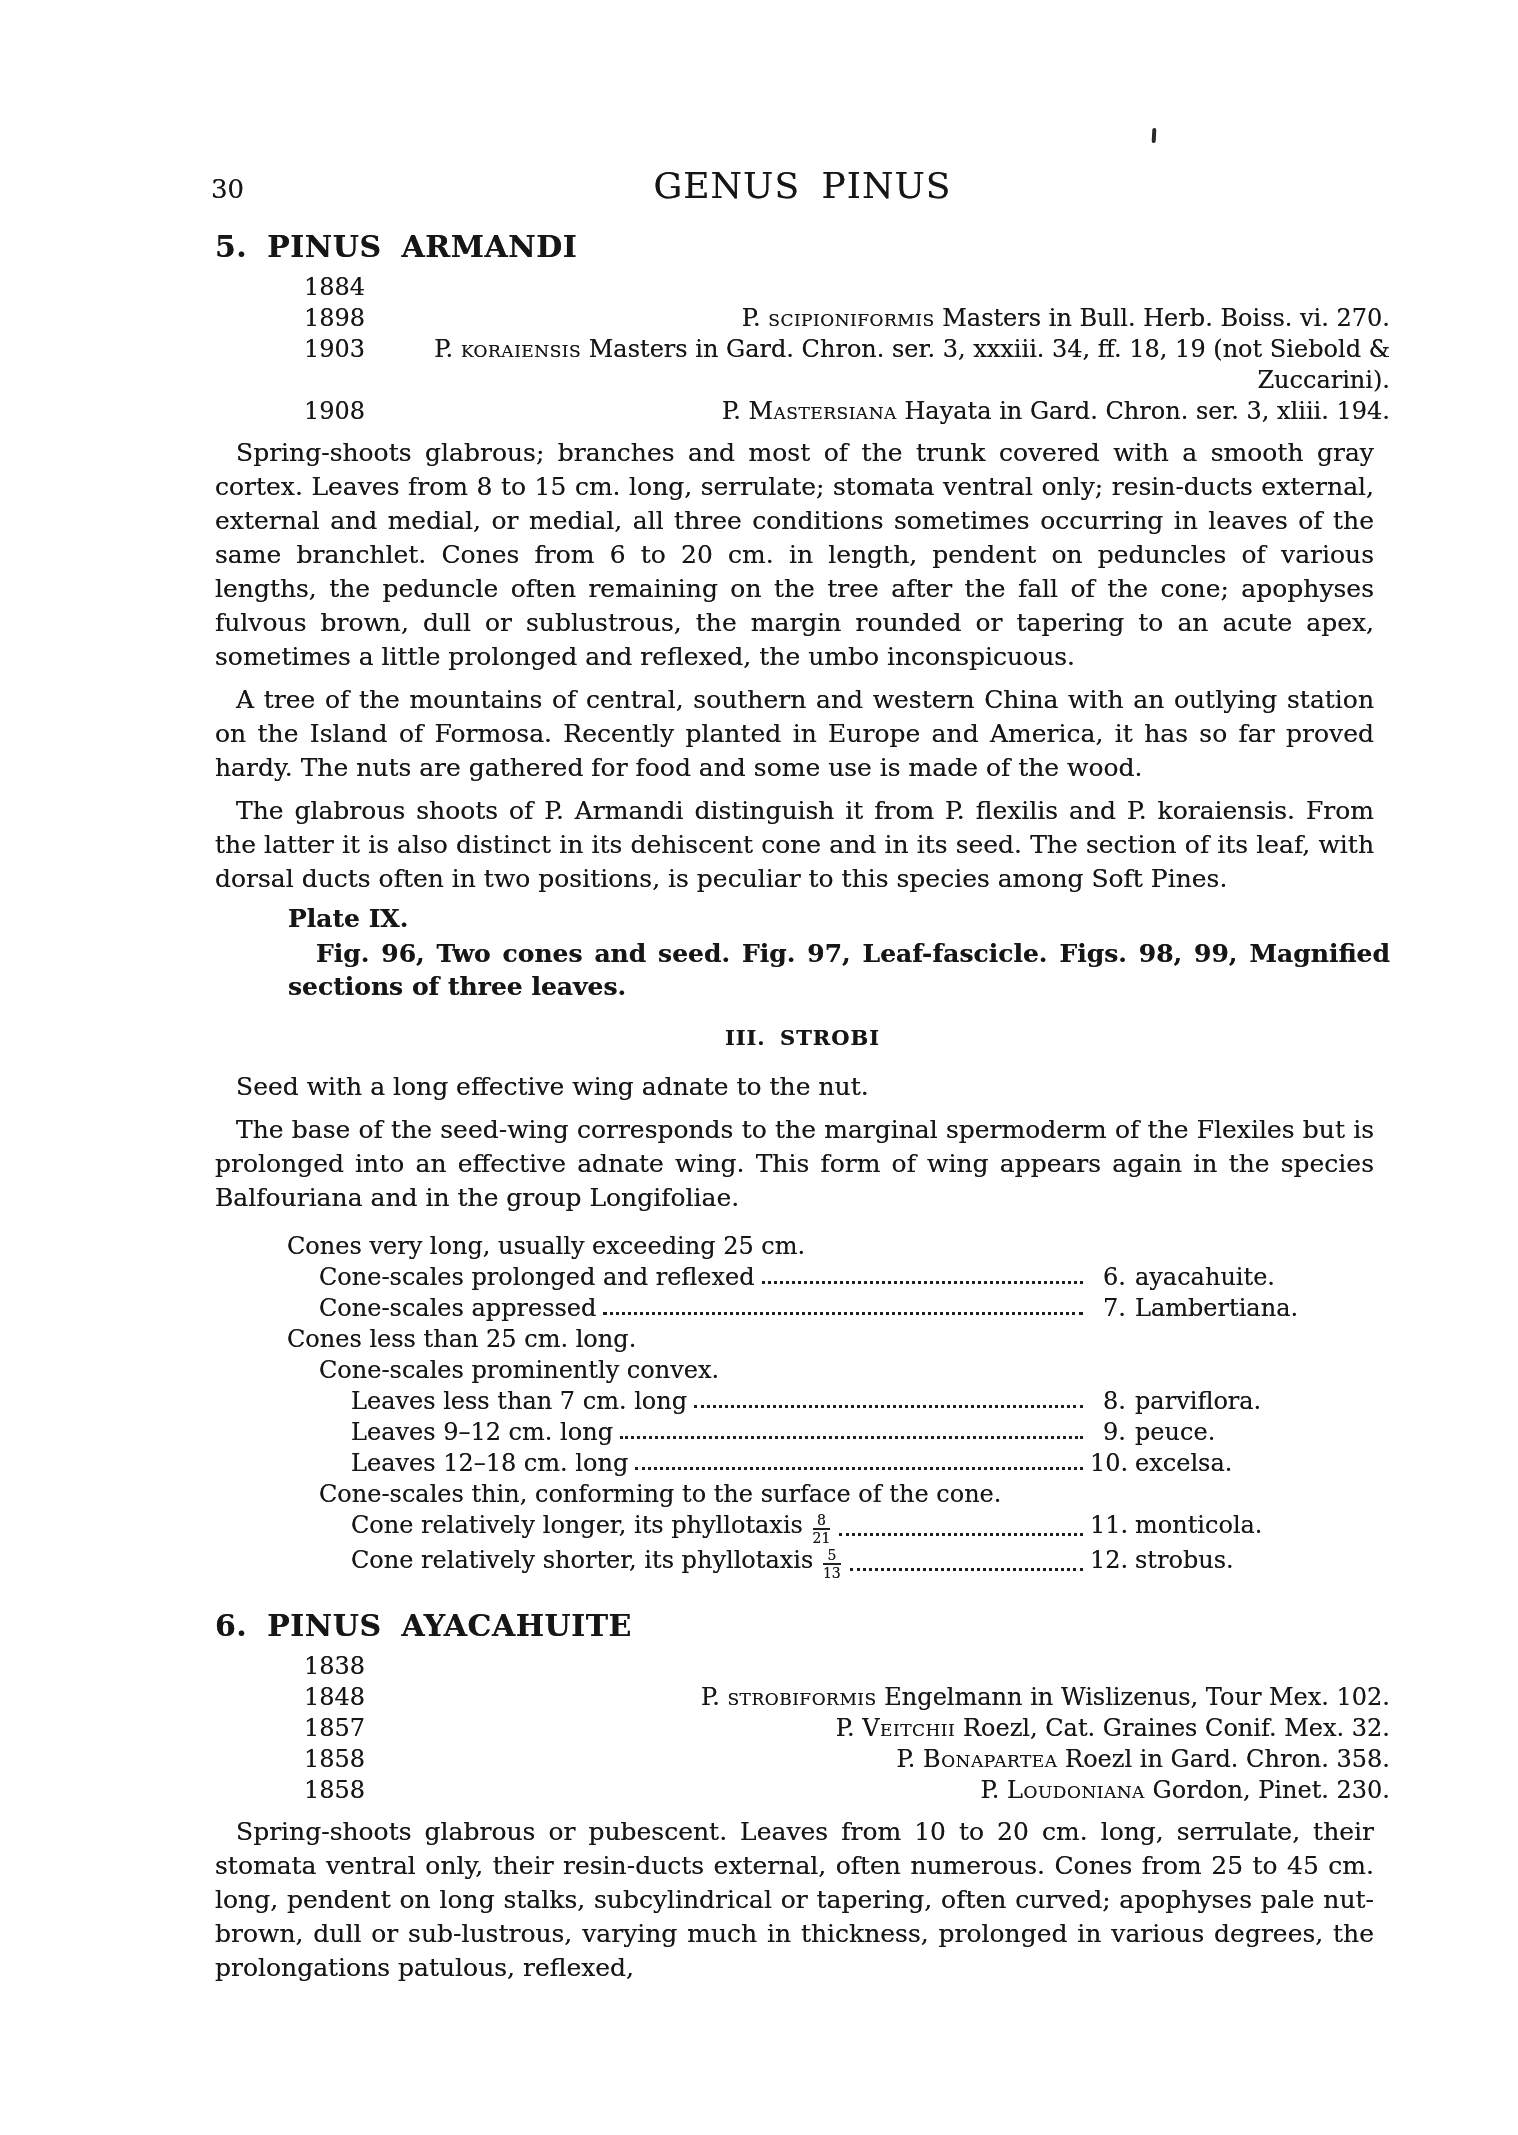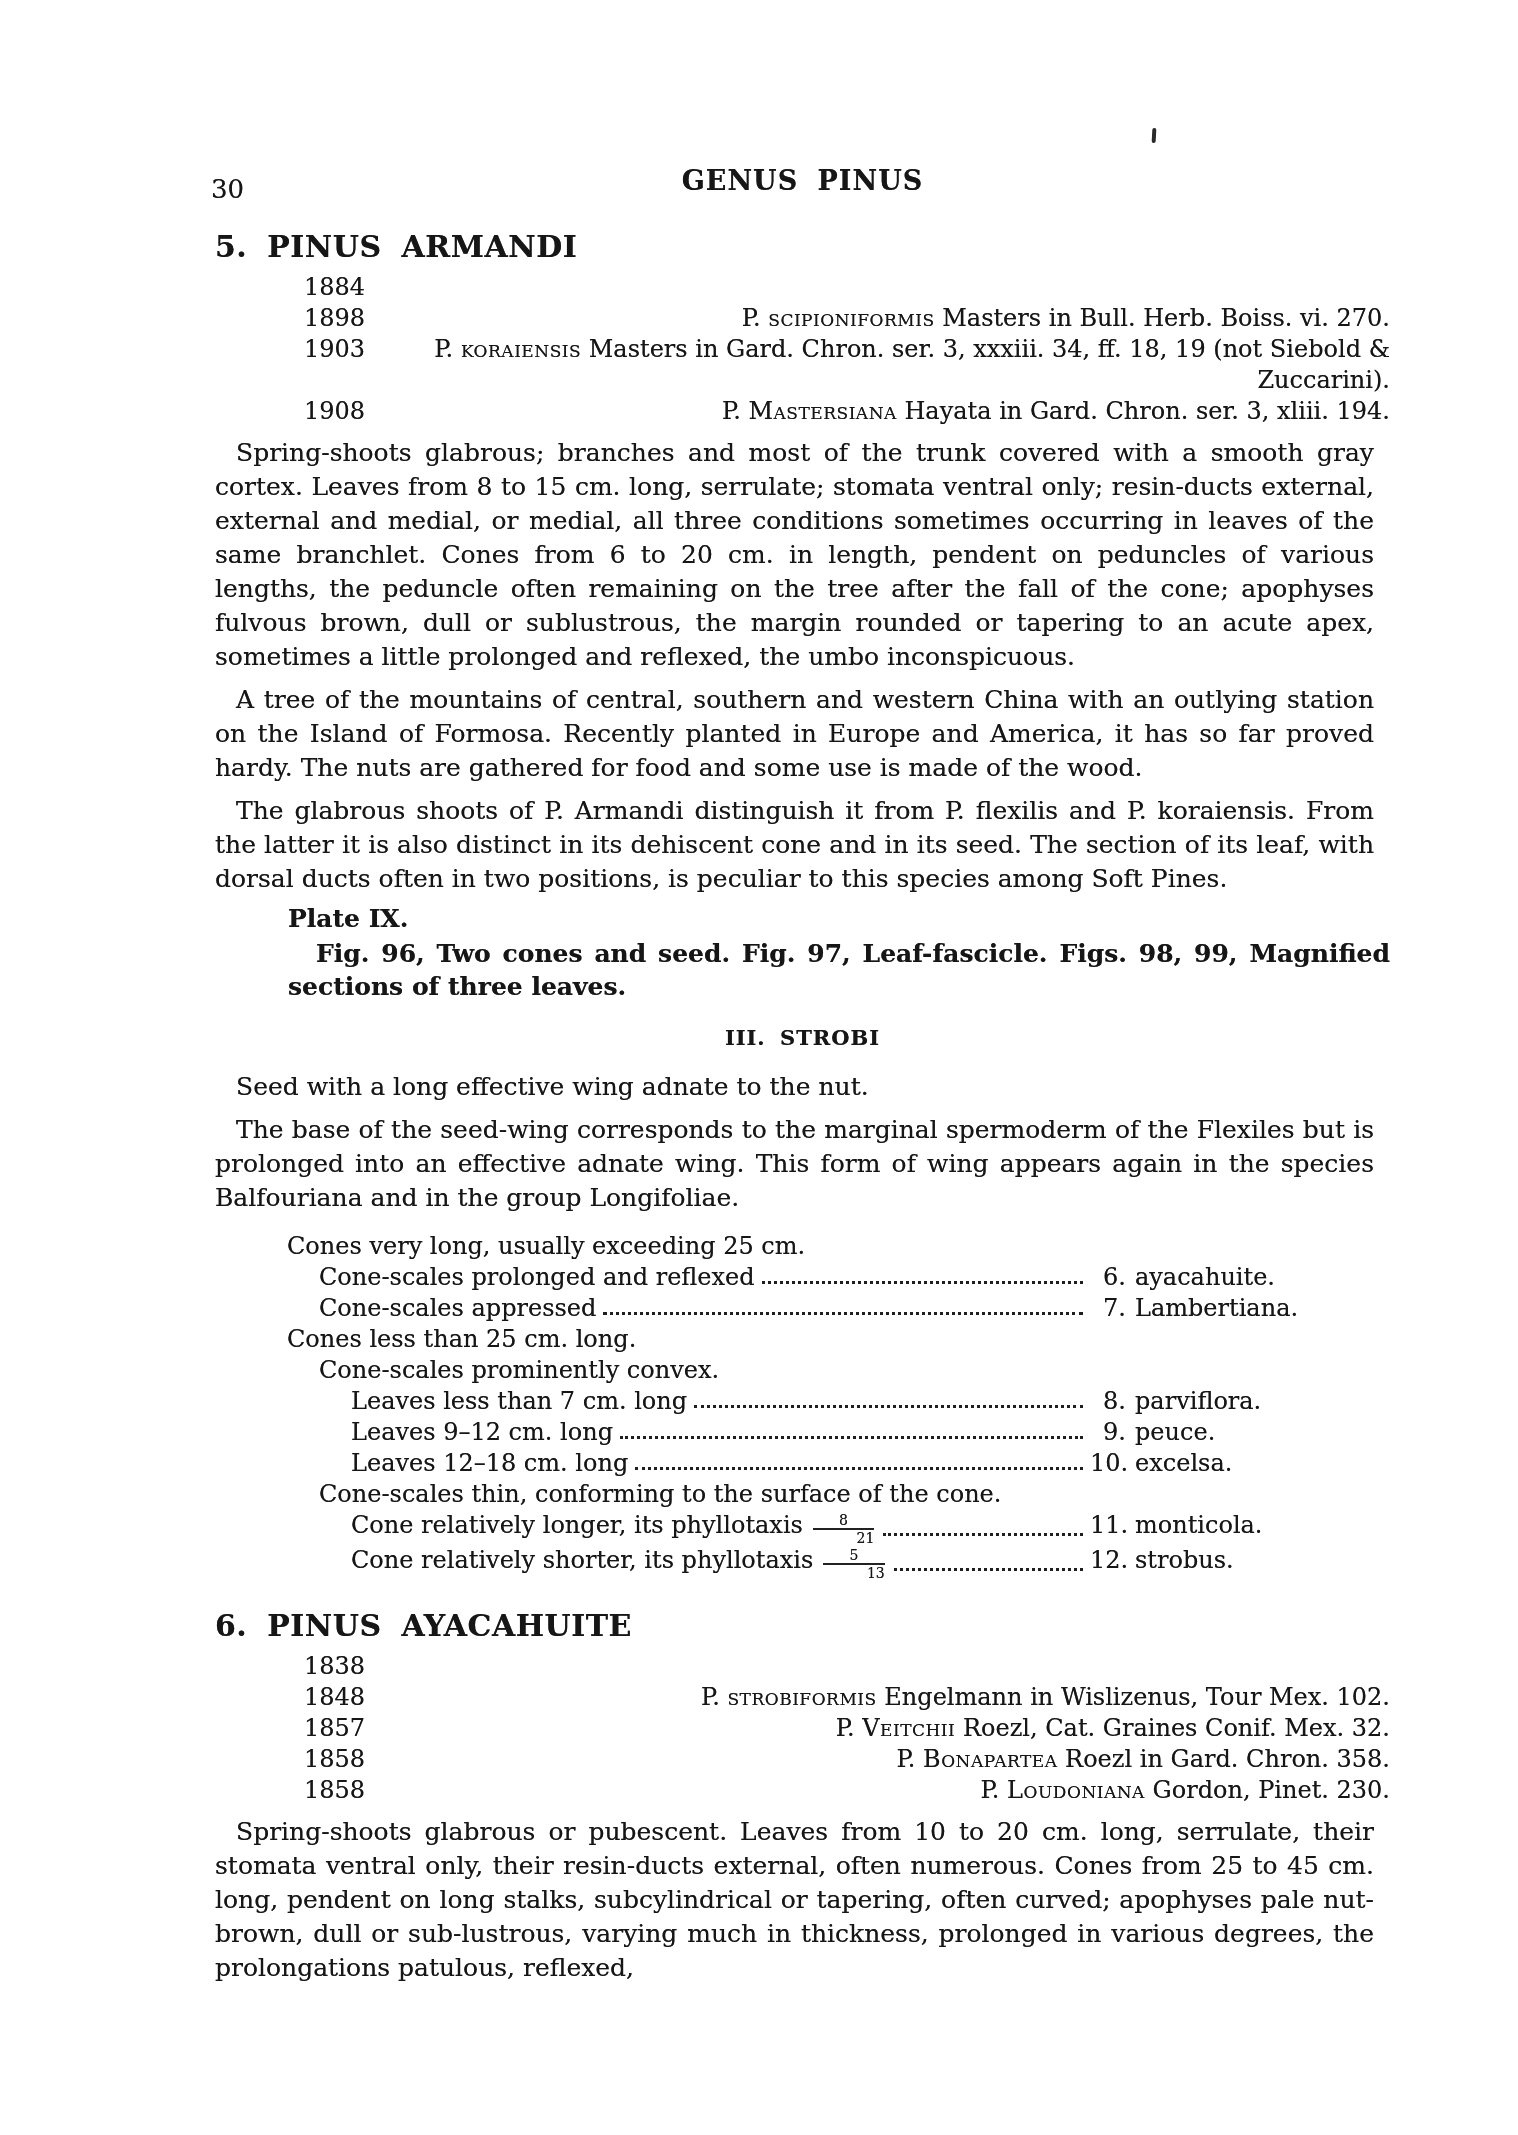--- a/index.html
+++ b/index.html
@@ -25,21 +25,21 @@
     position: absolute;
     left: 215px; top: 165px;
     width: 1175px;
   }
   .header { position: relative; height: 34px; text-align: center; }
   .pagenum {
     position: absolute; left: -4px; top: 9px;
     font-size: 26px;
   }
   .runtitle {
-    font-size: 27px; font-weight: bold;
+    font-size: 36px; font-weight: normal;
     letter-spacing: 1px; word-spacing: 9px; margin-top: 36px;
   }
   .sp-heading {
     margin: 30px 0 8px 0;
     font-size: 30px; font-weight: bold;
     letter-spacing: 0.5px; word-spacing: 9px;
   }
   .syn-list { font-size: 24px; line-height: 31px; text-align: right; }
   .syn-row { display: flex; }
   .syn-year { width: 82px; margin-left: 68px; flex-shrink: 0; }
@@ -77,21 +77,21 @@
     min-width: 20px;
   }
   .res { display: flex; align-items: baseline; width: 220px; flex-shrink: 0; }
   .res-num { width: 36px; text-align: right; margin-right: 9px; flex-shrink: 0; }
   .frac {
     display: inline-block; vertical-align: -10px;
     text-align: center; font-size: 14px; line-height: 1;
     margin: 0 2px;
   }
   .frac .fn { display: block; border-bottom: 2px solid #222; padding: 0 2px 1px 2px; }
-  .frac .fd { display: block; padding-top: 1px; margin-left: 44px; }
+  .frac .fd { display: block; padding-top: 1px; }
   .gap-top { margin-top: 28px; }
 </style>
 </head>
 <body>
 
 <div class="page">
   <span class="speck"></span>
   <div class="content">
 
     <div class="header">

